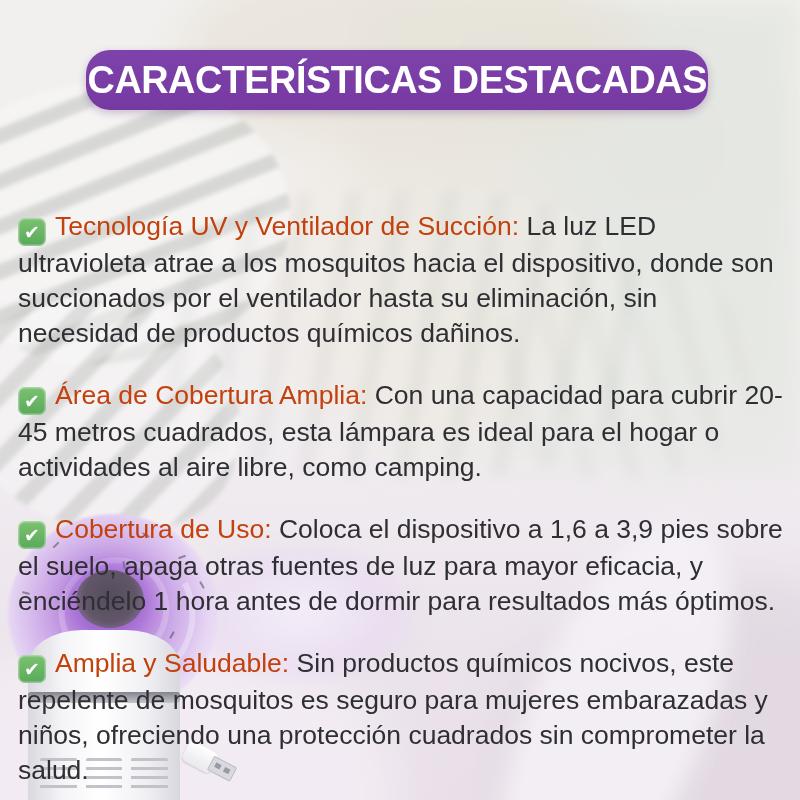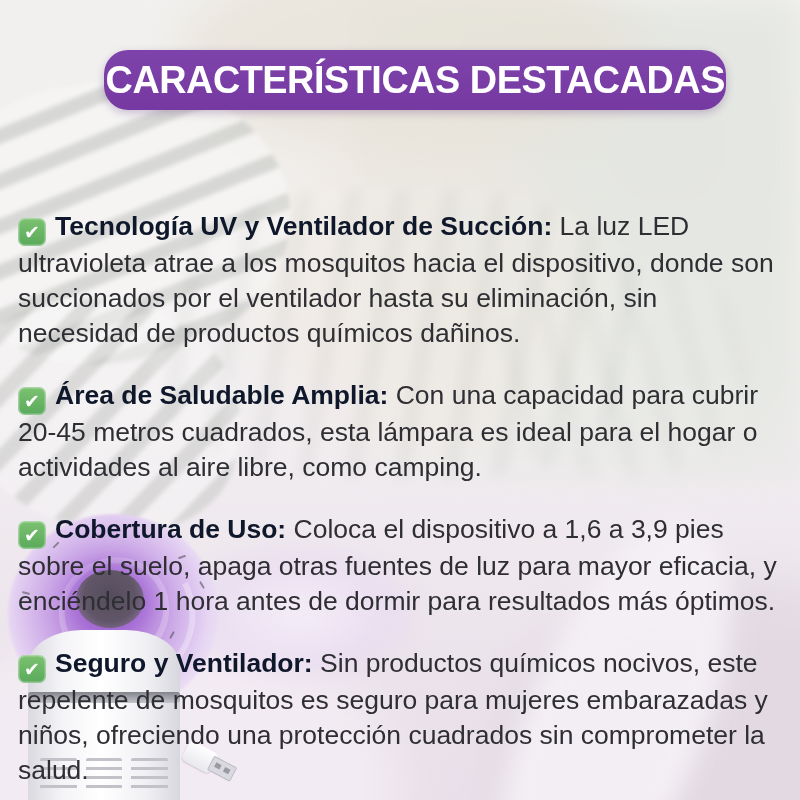--- a/index.html
+++ b/index.html
@@ -66,31 +66,31 @@
   .usb{position:absolute;left:184px;top:228px;transform:rotate(28deg);}
   .usb-body{width:32px;height:22px;background:linear-gradient(180deg,#ffffff,#e8e8ee);border-radius:5px;
     box-shadow:0 1px 2px rgba(0,0,0,.18);}
   .usb-tip{position:absolute;left:28px;top:3px;width:26px;height:16px;background:#d9d9df;border-radius:2px;
     box-shadow:inset 0 0 0 1px #bcbcc4;}
   .usb-tip::before,.usb-tip::after{content:"";position:absolute;top:5px;width:6px;height:5px;background:#9a9aa2;}
   .usb-tip::before{left:5px;} .usb-tip::after{left:15px;}
   .mosq{position:absolute;width:8px;height:2px;background:#4a4a50;opacity:.55;border-radius:2px;}
 
   
-  .banner{position:absolute;left:104px;top:50px;width:622px;height:60px;z-index:4;
+  .banner{position:absolute;left:86px;top:50px;width:622px;height:60px;z-index:4;
     background:linear-gradient(180deg,#7e42ab 0%,#7639a2 100%);
     border-radius:24px;display:flex;align-items:center;justify-content:center;
     box-shadow:0 3px 8px rgba(70,25,110,.25);}
   .banner-title{color:#ffffff;font-size:39px;font-weight:800;letter-spacing:-.5px;
     transform:scaleX(.97);white-space:nowrap;}
 
   
   .features{position:absolute;left:18px;top:182px;width:766px;z-index:4;}
   .feature{margin-bottom:21px;font-size:26.5px;line-height:35px;color:#2e2e33;}
-  .feature b{color:#0f172a;font-weight:700;}
+  .feature b{color:#c2410c;font-weight:400;}
   .check{display:inline-flex;align-items:center;justify-content:center;
     width:28px;height:28px;border-radius:7px;margin-right:9px;vertical-align:-4px;
     background:linear-gradient(180deg,#7cc271 0%,#5aa95b 100%);
     box-shadow:inset 0 0 0 1.5px rgba(255,255,255,.35);
     color:#ffffff;font-size:19px;font-weight:700;line-height:1;}
 </style>
 </head>
 <body>
 
 <div class="canvas">
@@ -141,28 +141,28 @@
   </div>
 
   <div class="features">
 
     <p class="feature">
       <span class="check">✔</span><b>Tecnología UV y Ventilador de Succión:</b>
       <span>La luz LED ultravioleta atrae a los mosquitos hacia el dispositivo, donde son succionados por el ventilador hasta su eliminación, sin necesidad de productos químicos dañinos.</span>
     </p>
 
     <p class="feature">
-      <span class="check">✔</span><b>Área de Saludable Amplia:</b>
+      <span class="check">✔</span><b>Área de Cobertura Amplia:</b>
       <span>Con una capacidad para cubrir 20-45 metros cuadrados, esta lámpara es ideal para el hogar o actividades al aire libre, como camping.</span>
     </p>
 
     <p class="feature">
       <span class="check">✔</span><b>Cobertura de Uso:</b>
       <span>Coloca el dispositivo a 1,6 a 3,9 pies sobre el suelo, apaga otras fuentes de luz para mayor eficacia, y enciéndelo 1 hora antes de dormir para resultados más óptimos.</span>
     </p>
 
     <p class="feature">
-      <span class="check">✔</span><b>Seguro y Ventilador:</b>
+      <span class="check">✔</span><b>Amplia y Saludable:</b>
       <span>Sin productos químicos nocivos, este repelente de mosquitos es seguro para mujeres embarazadas y niños, ofreciendo una protección cuadrados sin comprometer la salud.</span>
     </p>
 
   </div>
 </div>
 
 </body></html>

